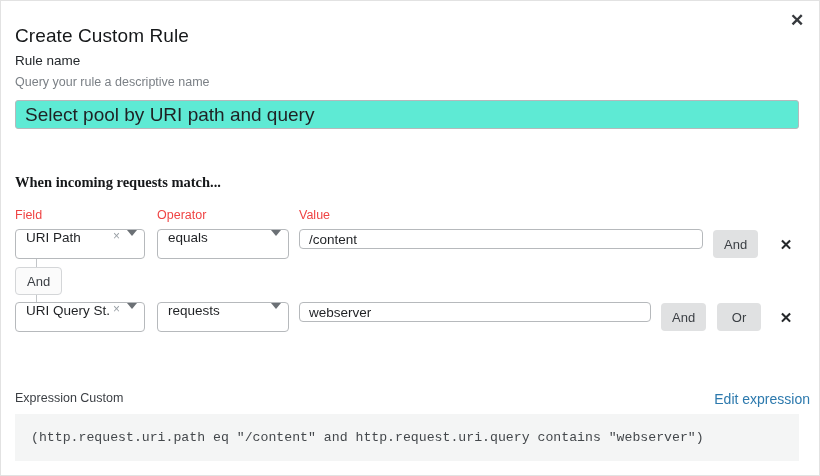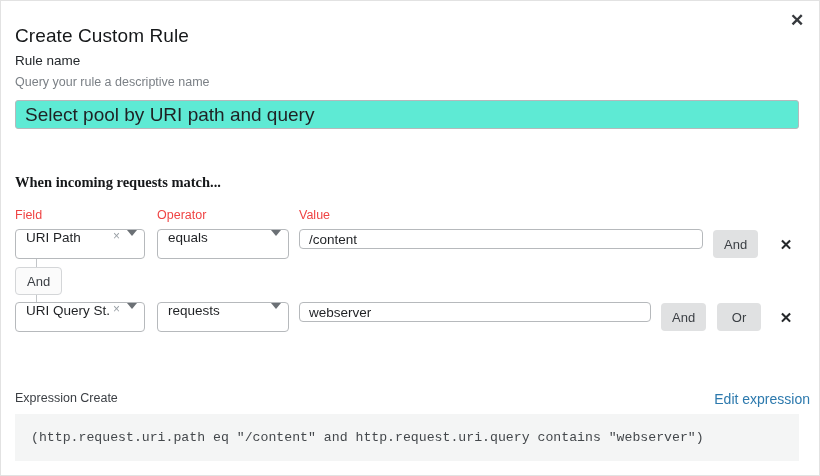--- a/index.html
+++ b/index.html
@@ -273,19 +273,19 @@
     <div class="select select-operator">
       <span class="sel-text">requests</span>
       <span class="chev"></span>
     </div>
     <input class="value-input value-2" type="text" value="webserver" style="">
     <button class="logic-btn btn-and-2">And</button>
     <button class="logic-btn btn-or-2">Or</button>
     <button class="delete-btn del-2">✕</button>
   </div>
 
-  <div class="expr-label">Expression Create</div>
+  <div class="expr-label">Expression Custom</div>
   <a class="edit-expr-link">Edit expression</a>
   <div class="expr-box">
     <span class="expr-code">(http.request.uri.path eq "/content" and http.request.uri.query contains "webserver")</span>
   </div>
 
 </div>
 
 </body></html>

